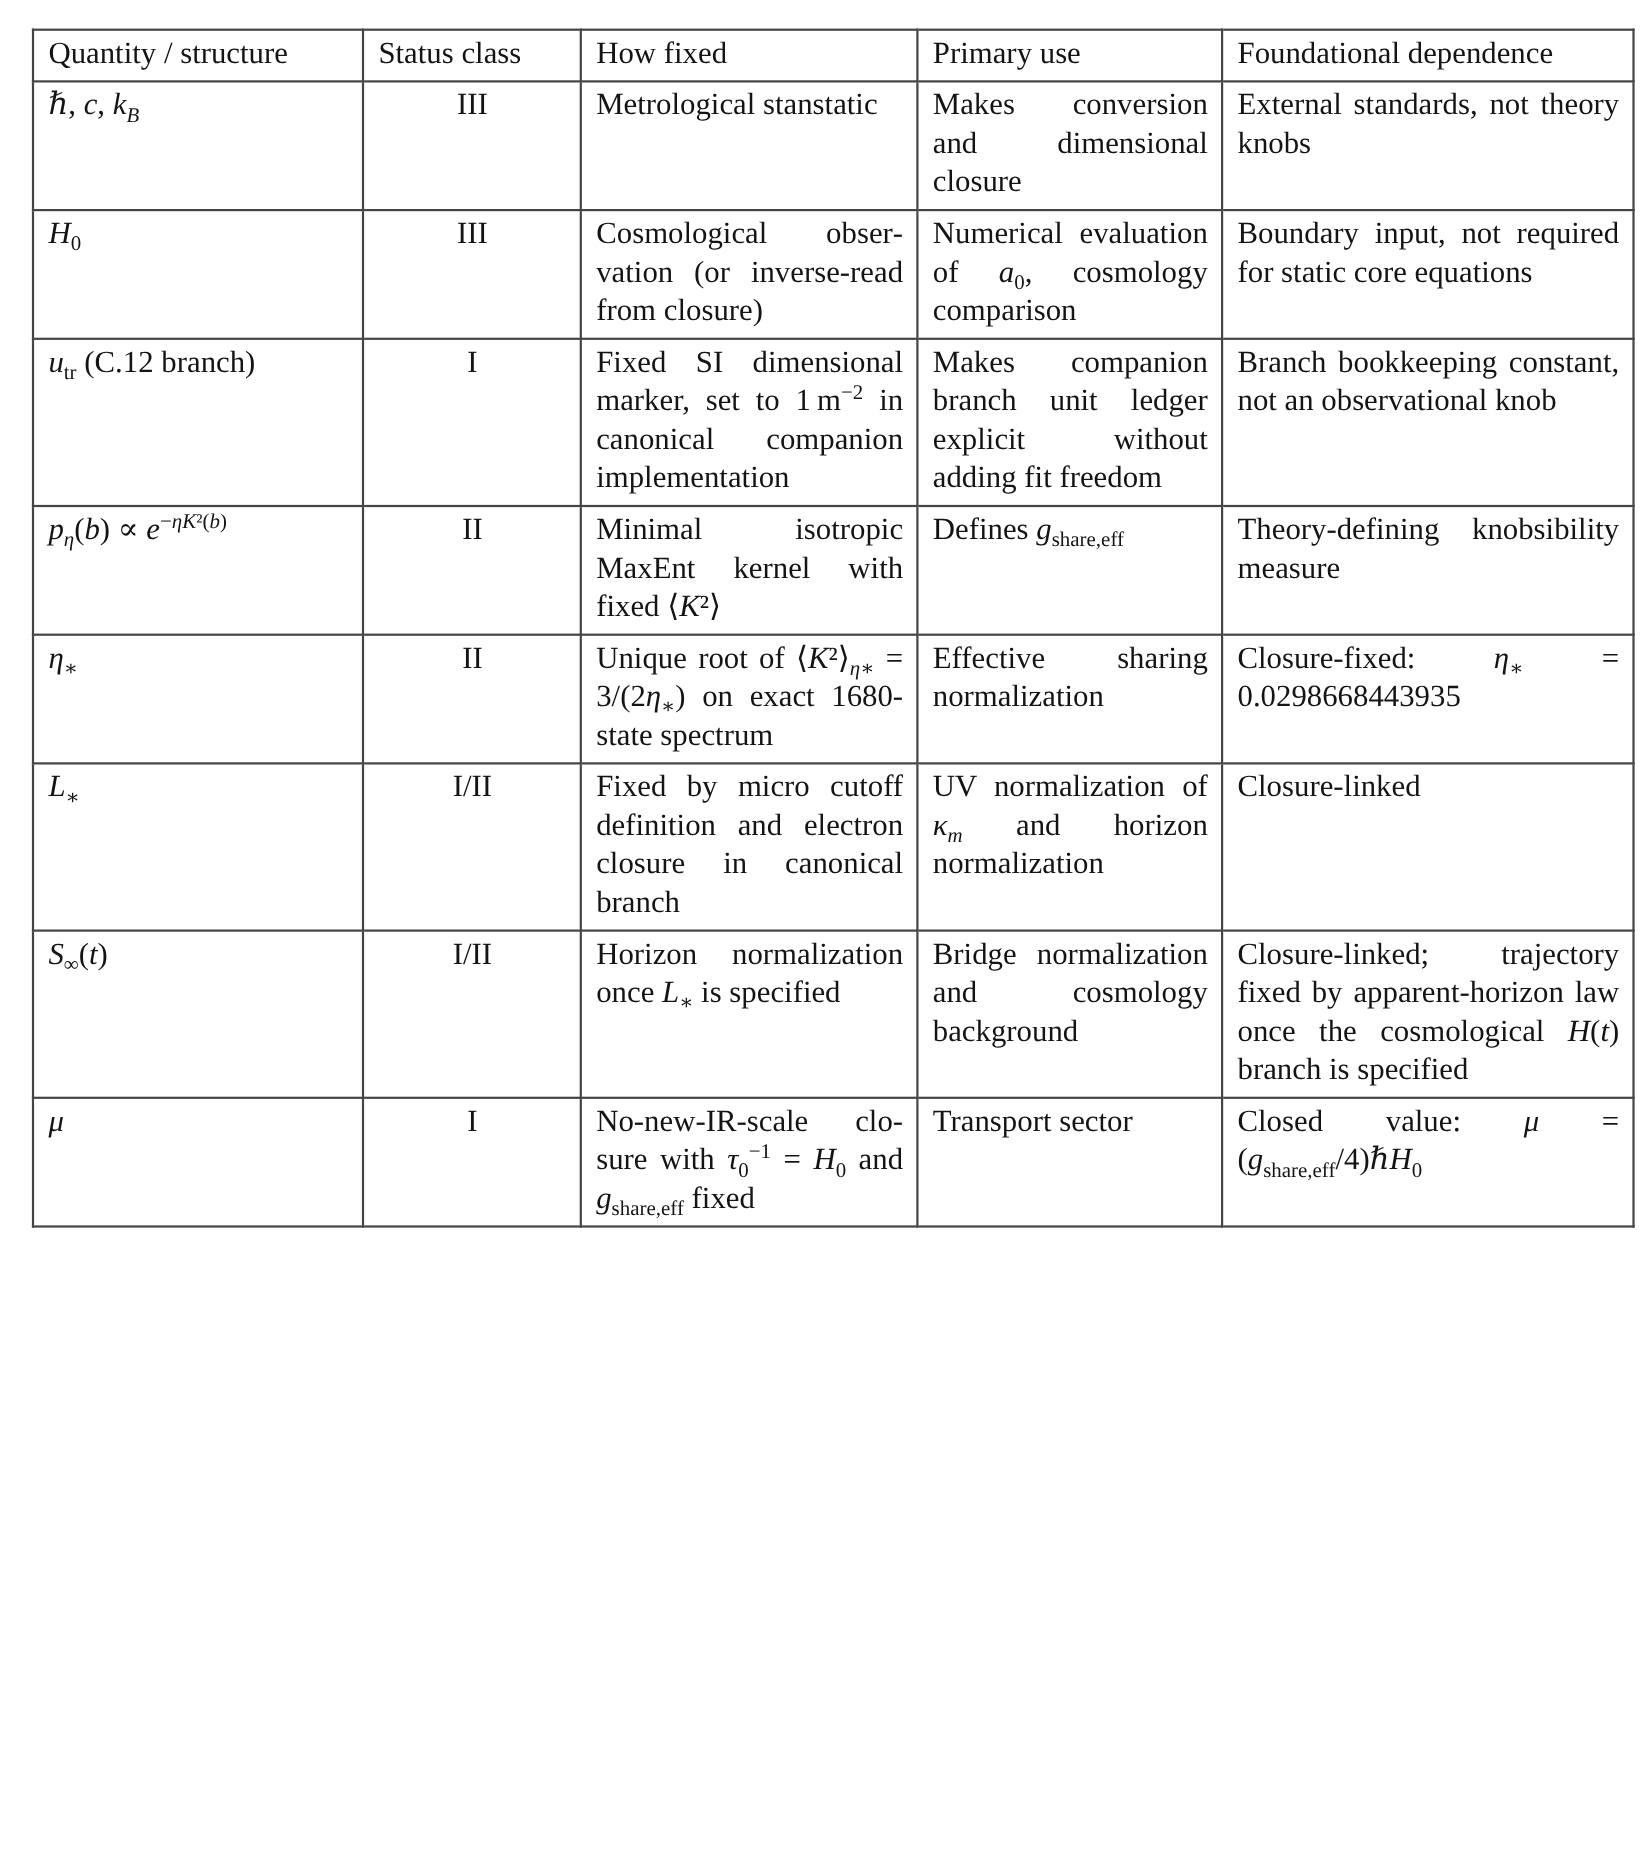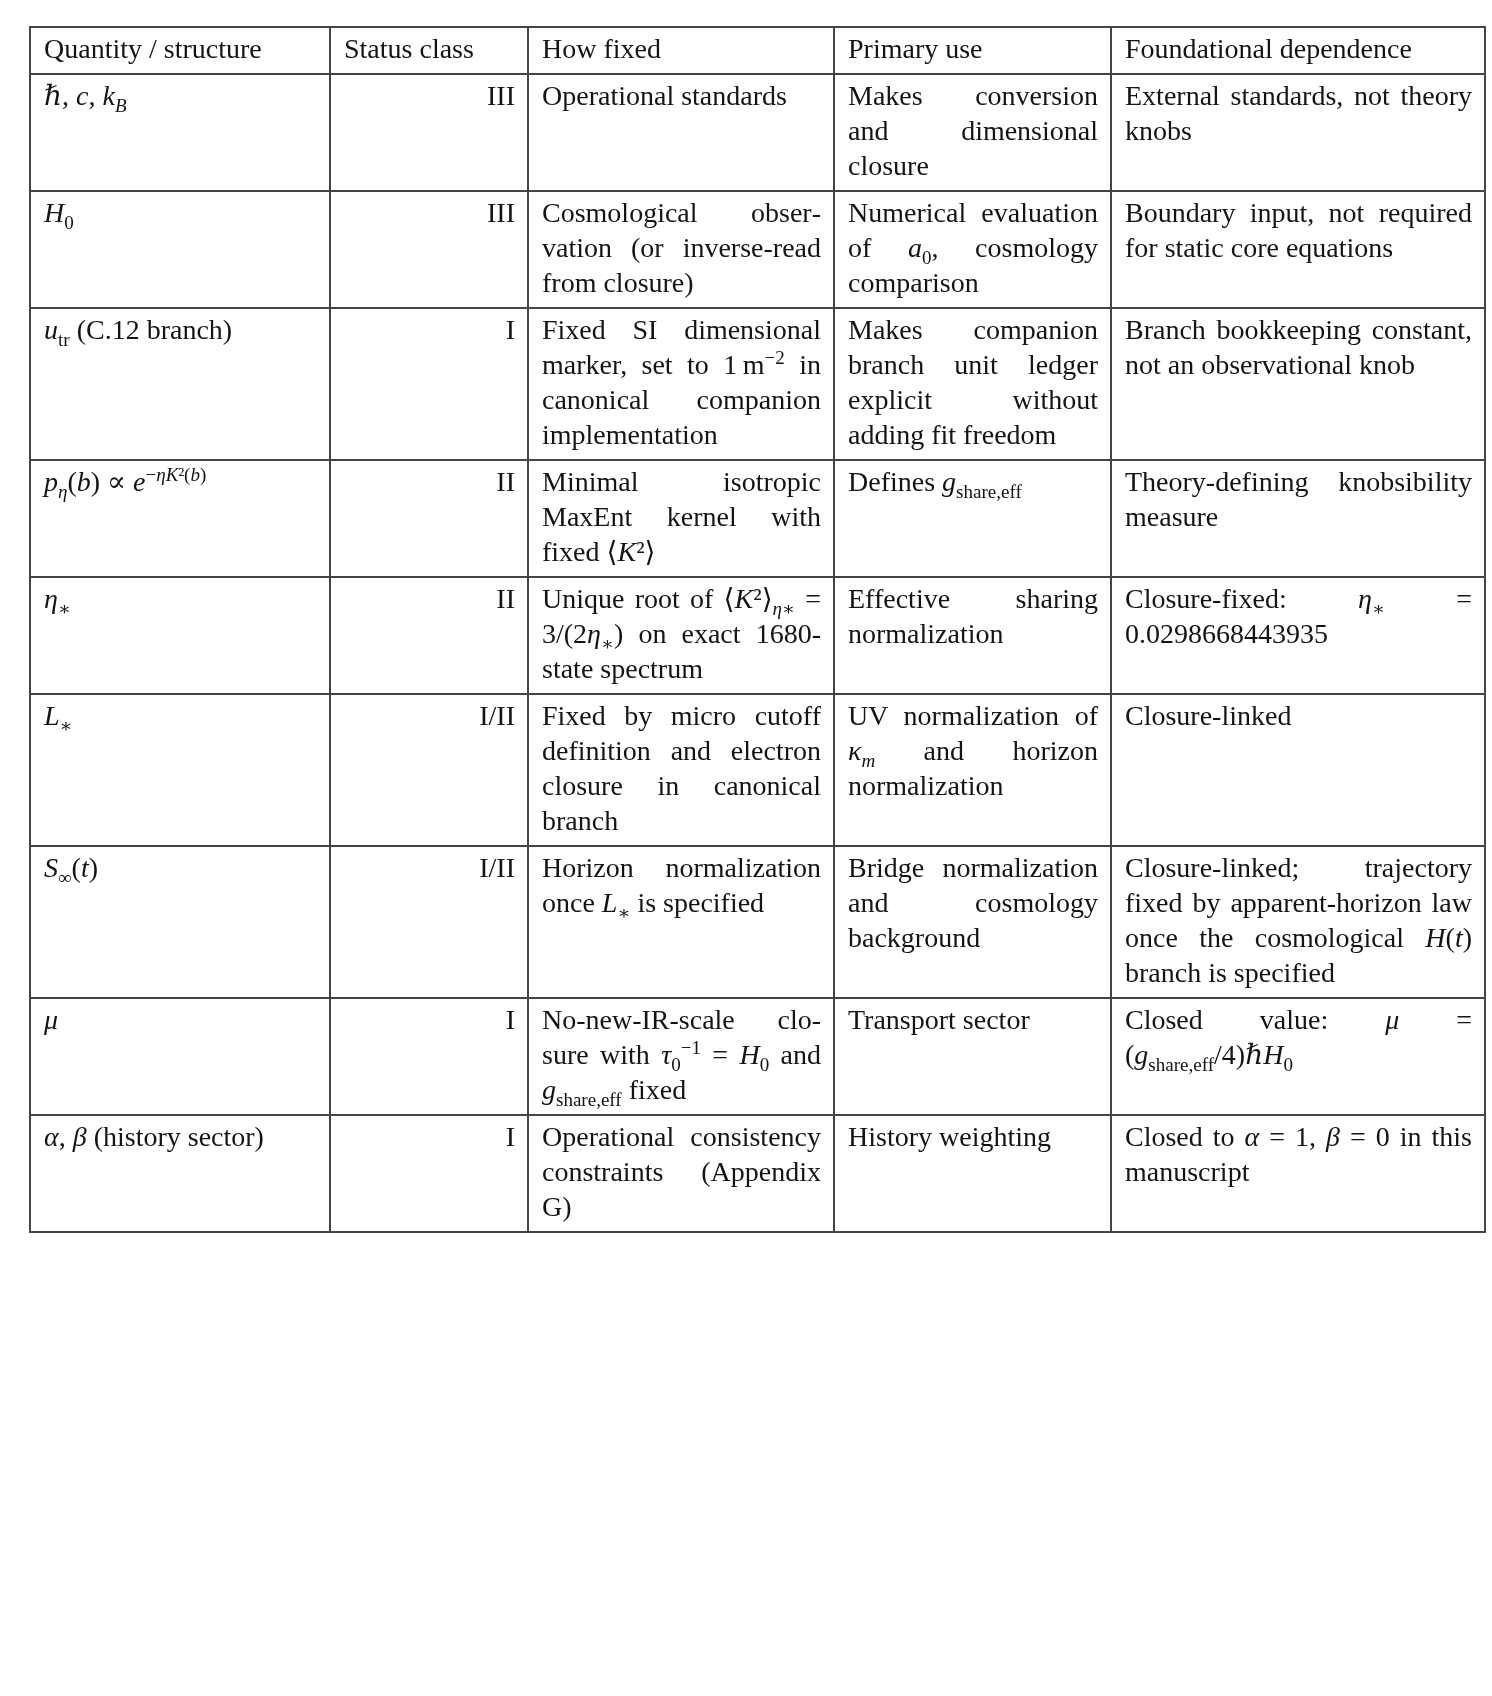--- a/index.html
+++ b/index.html
@@ -26,21 +26,21 @@
   th, td {
     border: 2px solid #454545;
     vertical-align: top;
     text-align: justify;
     font-weight: 400;
     font-size: 28px;
     line-height: 35px;
     padding: 3px 12px 7px 13px;
     hyphens: manual;
   }
-  td.status { text-align: right; }
+  td.status { text-align: center; }
   sub, sup { font-size: 68%; line-height: 0; }
   i { font-style: italic; }
 </style>
 </head>
 <body>
 
 <div class="page">
   <table class="ledger">
     <colgroup>
       <col class="c1">
@@ -55,21 +55,21 @@
         <th>Status class</th>
         <th>How fixed</th>
         <th>Primary use</th>
         <th>Foundational depen­dence</th>
       </tr>
     </thead>
     <tbody>
       <tr>
         <td>ℏ, <i>c</i>, <i>k</i><sub><i>B</i></sub></td>
         <td class="status">III</td>
-        <td>Operational stan­dards</td>
+        <td>Metrological stan­static</td>
         <td>Makes conversion and dimensional closure</td>
         <td>External standards, not theory knobs</td>
       </tr>
       <tr>
         <td><i>H</i><sub>0</sub></td>
         <td class="status">III</td>
         <td>Cosmological obser­vation (or inverse-read from closure)</td>
         <td>Numerical evalua­tion of <i>a</i><sub>0</sub>, cosmol­ogy comparison</td>
         <td>Boundary input, not re­quired for static core equations</td>
       </tr>
@@ -108,22 +108,15 @@
         <td>Bridge normaliza­tion and cosmol­ogy background</td>
         <td>Closure-linked; trajec­tory fixed by apparent-horizon law once the cosmological <i>H</i>(<i>t</i>) branch is specified</td>
       </tr>
       <tr>
         <td><i>μ</i></td>
         <td class="status">I</td>
         <td>No-new-IR-scale clo­sure with <i>τ</i><sub>0</sub><sup>−1</sup> = <i>H</i><sub>0</sub> and <i>g</i><sub>share,eff</sub> fixed</td>
         <td>Transport sector</td>
         <td>Closed value: <i>μ</i> = (<i>g</i><sub>share,eff</sub>/4)ℏ<i>H</i><sub>0</sub></td>
       </tr>
-      <tr>
-        <td><i>α</i>, <i>β</i> (history sector)</td>
-        <td class="status">I</td>
-        <td>Operational consis­tency constraints (Appendix G)</td>
-        <td>History weighting</td>
-        <td>Closed to <i>α</i> = 1, <i>β</i> = 0 in this manuscript</td>
-      </tr>
     </tbody>
   </table>
 </div>
 
 </body></html>

